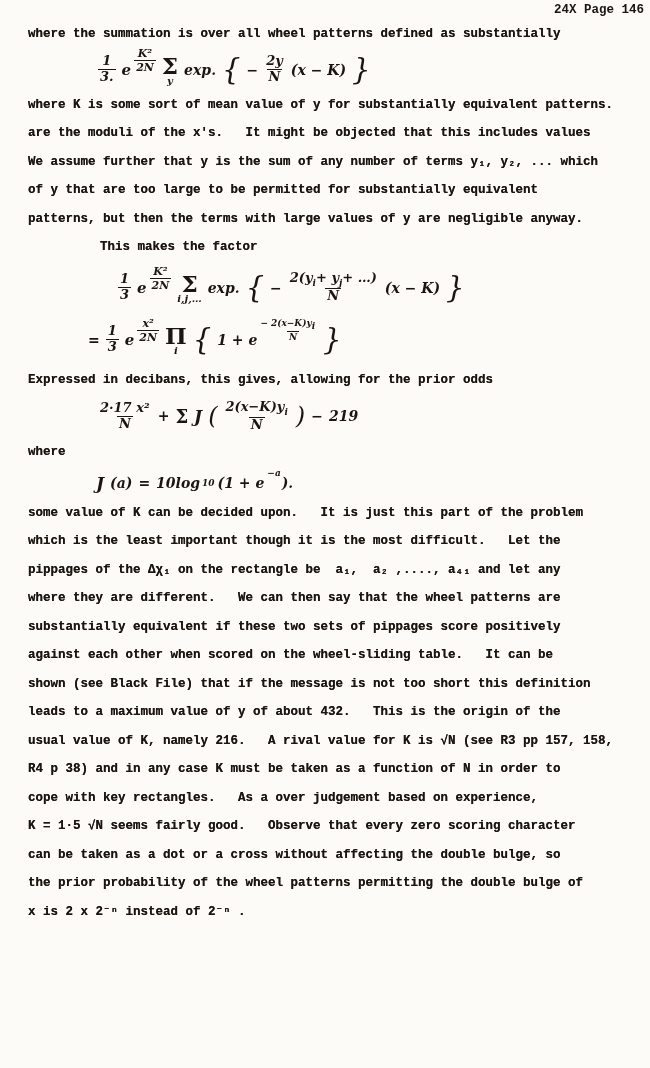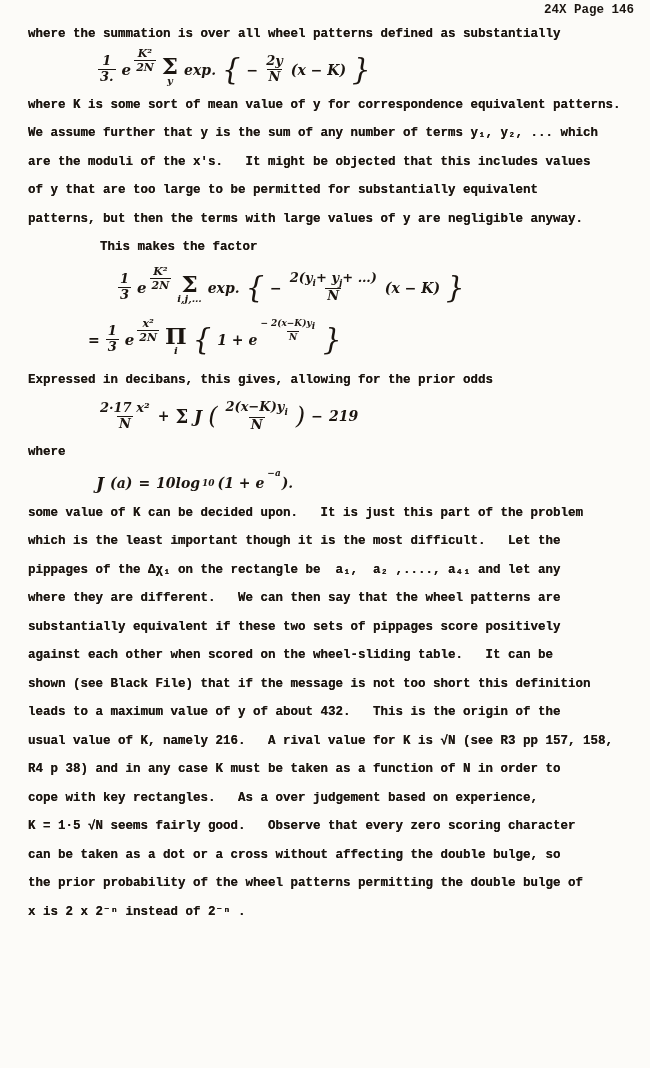--- a/index.html
+++ b/index.html
@@ -3,21 +3,21 @@
 <meta charset="utf-8">
 <style>
   :root { --paper:#fcfbf8; --ink:#1b1510; }
   html,body{margin:0;padding:0;background:#e8e6e0;}
   .page{
     position:relative;width:650px;height:1068px;margin:0 auto;
     background:var(--paper);overflow:hidden;box-sizing:border-box;
     padding:20px 0 0 28px;
   }
   .header{
-    position:absolute;top:3px;right:16px;
+    position:absolute;top:3px;right:6px;
     font:700 12.5px "Liberation Mono","DejaVu Sans Mono",monospace;
     color:var(--ink);
     text-align:center;
   }
   .line{
     font:700 12.5px/28.5px "Liberation Mono","DejaVu Sans Mono",monospace;
     color:var(--ink);white-space:pre;
     text-shadow:0 0 .4px rgba(25,18,10,.85);
   }
   .i64{padding-left:64px}
@@ -75,23 +75,23 @@
     <span class="brace">{</span>
     <span class="fw">−</span>
     <span class="frac">
         <span class="num">2y</span>
         <span class="den">N</span>
       </span>
     <span class="fw">(x − K)</span>
     <span class="brace">}</span>
   </div>
 
-  <div class="line">where K is some sort of mean value of y for correspondence equivalent patterns.</div>
+  <div class="line">where K is some sort of mean value of y for substantially equivalent patterns.</div>
+  <div class="line">are the moduli of the x's.   It might be objected that this includes values</div>
   <div class="line">We assume further that y is the sum of any number of terms y₁, y₂, ... which</div>
-  <div class="line">are the moduli of the x's.   It might be objected that this includes values</div>
   <div class="line">of y that are too large to be permitted for substantially equivalent</div>
   <div class="line">patterns, but then the terms with large values of y are negligible anyway.</div>
 
   <div class="line i72">This makes the factor</div>
 
   <div class="formula f2a">
     <span class="frac">
         <span class="num">1</span>
         <span class="den">3</span>
       </span>

